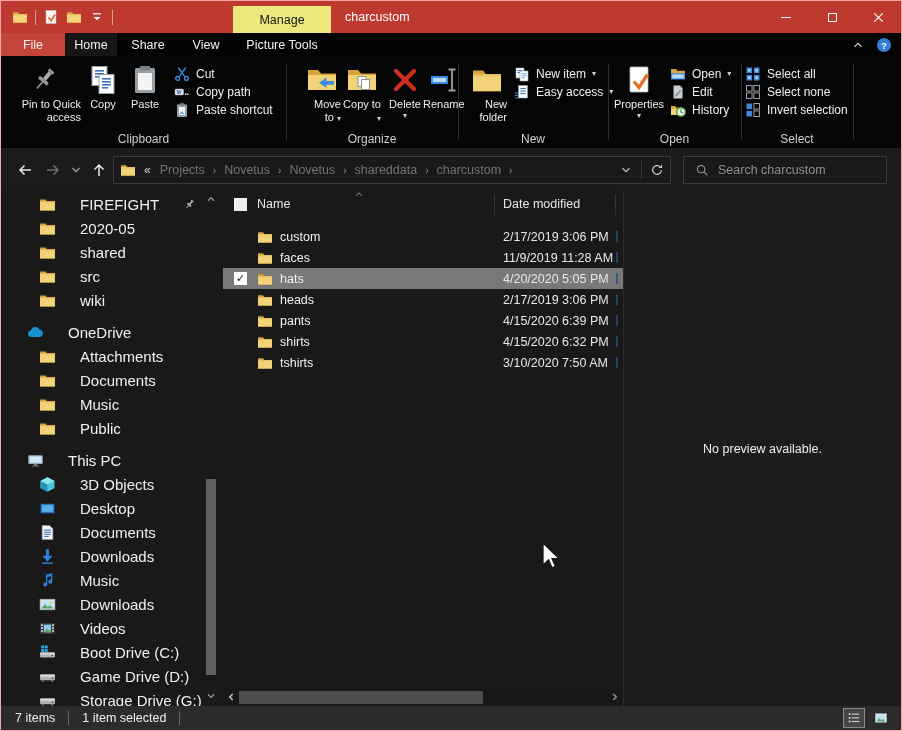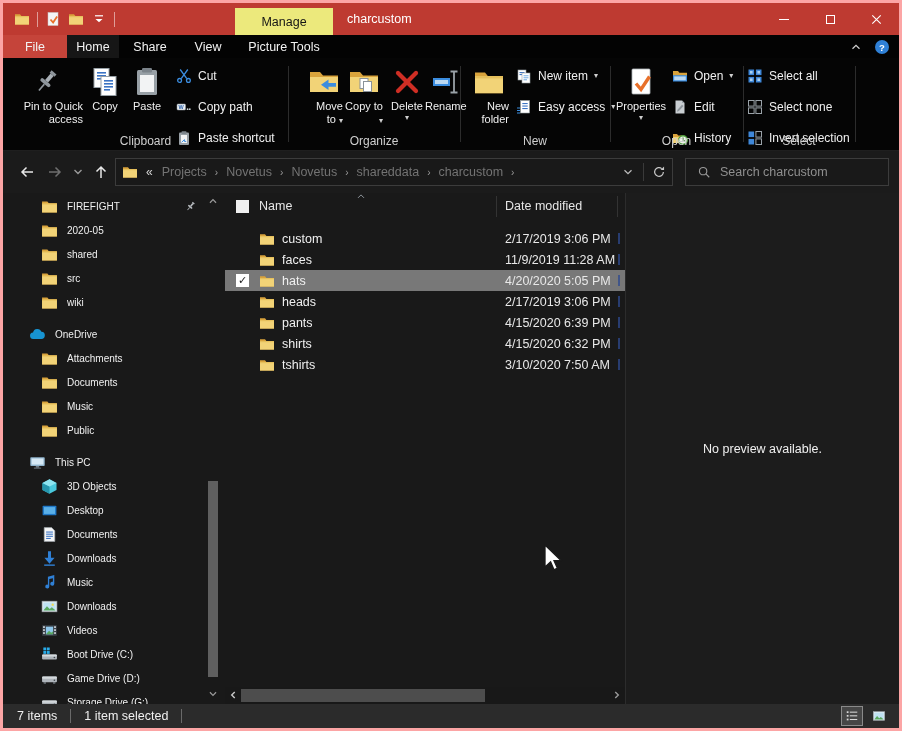--- a/index.html
+++ b/index.html
@@ -1,19 +1,19 @@
 <!DOCTYPE html>
 <html><head>
 <meta charset="utf-8">
 <style>
   * { box-sizing: border-box; margin: 0; padding: 0; }
   body { margin:0; background:#000; }
   .window{
     position:relative; width:902px; height:731px; overflow:hidden;
-    background:#191919; border:3px solid #fca5a5;
+    background:#191919; border:1px solid #fca5a5;
     font-family:"Liberation Sans", sans-serif; font-size:12px; color:#f0f0f0;
     -webkit-font-smoothing:antialiased;
   }
   [data-icon] svg{display:block}
 
   
   .titlebar{position:absolute;left:0;top:0;right:0;height:32px;background:#be3a31;display:flex;align-items:center}
   .qat{display:flex;align-items:center;gap:7px;padding-left:11px}
   .qat-btn svg{width:16px;height:16px}
   .qat-sep{width:1px;height:15px;background:rgba(255,255,255,.5)}
@@ -41,21 +41,21 @@
 
   
   .ribbon{position:absolute;left:0;top:55px;right:0;height:93px;background:#050505;border-bottom:1px solid #1f1f1f}
   .rgroup{position:absolute;top:0;height:92px}
   .rrow{display:flex;align-items:flex-start;padding-top:6px}
   .rbtn-lg{display:flex;flex-direction:column;align-items:center;text-align:right;
     font-size:11px;line-height:13px;padding:2px 1px;cursor:default}
   .rbtn-lg .ric32{margin-bottom:2px}
   .ric32 svg{width:32px;height:32px}
   .ric16 svg{width:16px;height:16px}
-  .rcol{display:flex;flex-direction:column;gap:13px;padding-top:3px}
+  .rcol{display:flex;flex-direction:column;gap:0;padding-top:3px}
   .rbtn-sm{display:flex;align-items:center;gap:6px;font-size:12px;height:18px;white-space:nowrap;cursor:default}
   .rgroup-label{position:absolute;bottom:2px;left:0;right:0;text-align:center;color:#cfcfcf;font-size:12px}
   .rdiv{position:absolute;top:8px;height:76px;width:1px;background:#2c2c2c}
   .rminidiv{width:1px;height:74px;background:#2c2c2c;margin:2px 3px 0 3px}
   .dd{font-size:8px;color:#cfcfcf;line-height:10px}
 
   
   .addressbar{position:absolute;left:0;top:148px;right:0;height:42px;background:#1b1b1b}
   .nav-btns{position:absolute;left:10px;top:0;height:42px;display:flex;align-items:center}
   .nav-btn{width:28px;display:flex;justify-content:center}
@@ -73,21 +73,21 @@
   .addr-sep{width:1px;height:18px;background:#3a3a3a;margin:0 8px}
   .searchbox{position:absolute;left:682px;top:7px;width:204px;height:28px;border:1px solid #3c3c3c;background:#191919;
     display:flex;align-items:center;gap:9px;padding:0 11px}
   .searchbox [data-icon] svg{width:14px;height:14px}
   .searchbox input{background:transparent;border:none;outline:none;color:#e8e8e8;width:100%;
     font-family:Liberation Sans, sans-serif;font-size:12.5px}
   .searchbox input::placeholder{color:#8f8f8f}
 
   
   .sidebar{position:absolute;left:0;top:190px;width:222px;bottom:24px;overflow:hidden;background:#191919}
-  .side-item{height:24px;display:flex;align-items:center;gap:9px;font-size:10px;cursor:default}
+  .side-item{height:24px;display:flex;align-items:center;gap:24px;font-size:15px;cursor:default}
   .lvl1{padding-left:26px}
   .lvl2{padding-left:38px}
   .gap{margin-top:8px}
   .si-icon svg{width:17px;height:17px}
   .si-pin{margin-left:auto;margin-right:28px}
   .si-pin svg{width:13px;height:13px}
   .side-scroll{position:absolute;left:203px;top:190px;width:14px;bottom:26px}
   .ss-up{position:absolute;top:1px;left:0}
   .ss-down{position:absolute;bottom:1px;left:0}
   .ss-up svg,.ss-down svg{width:14px;height:14px}

